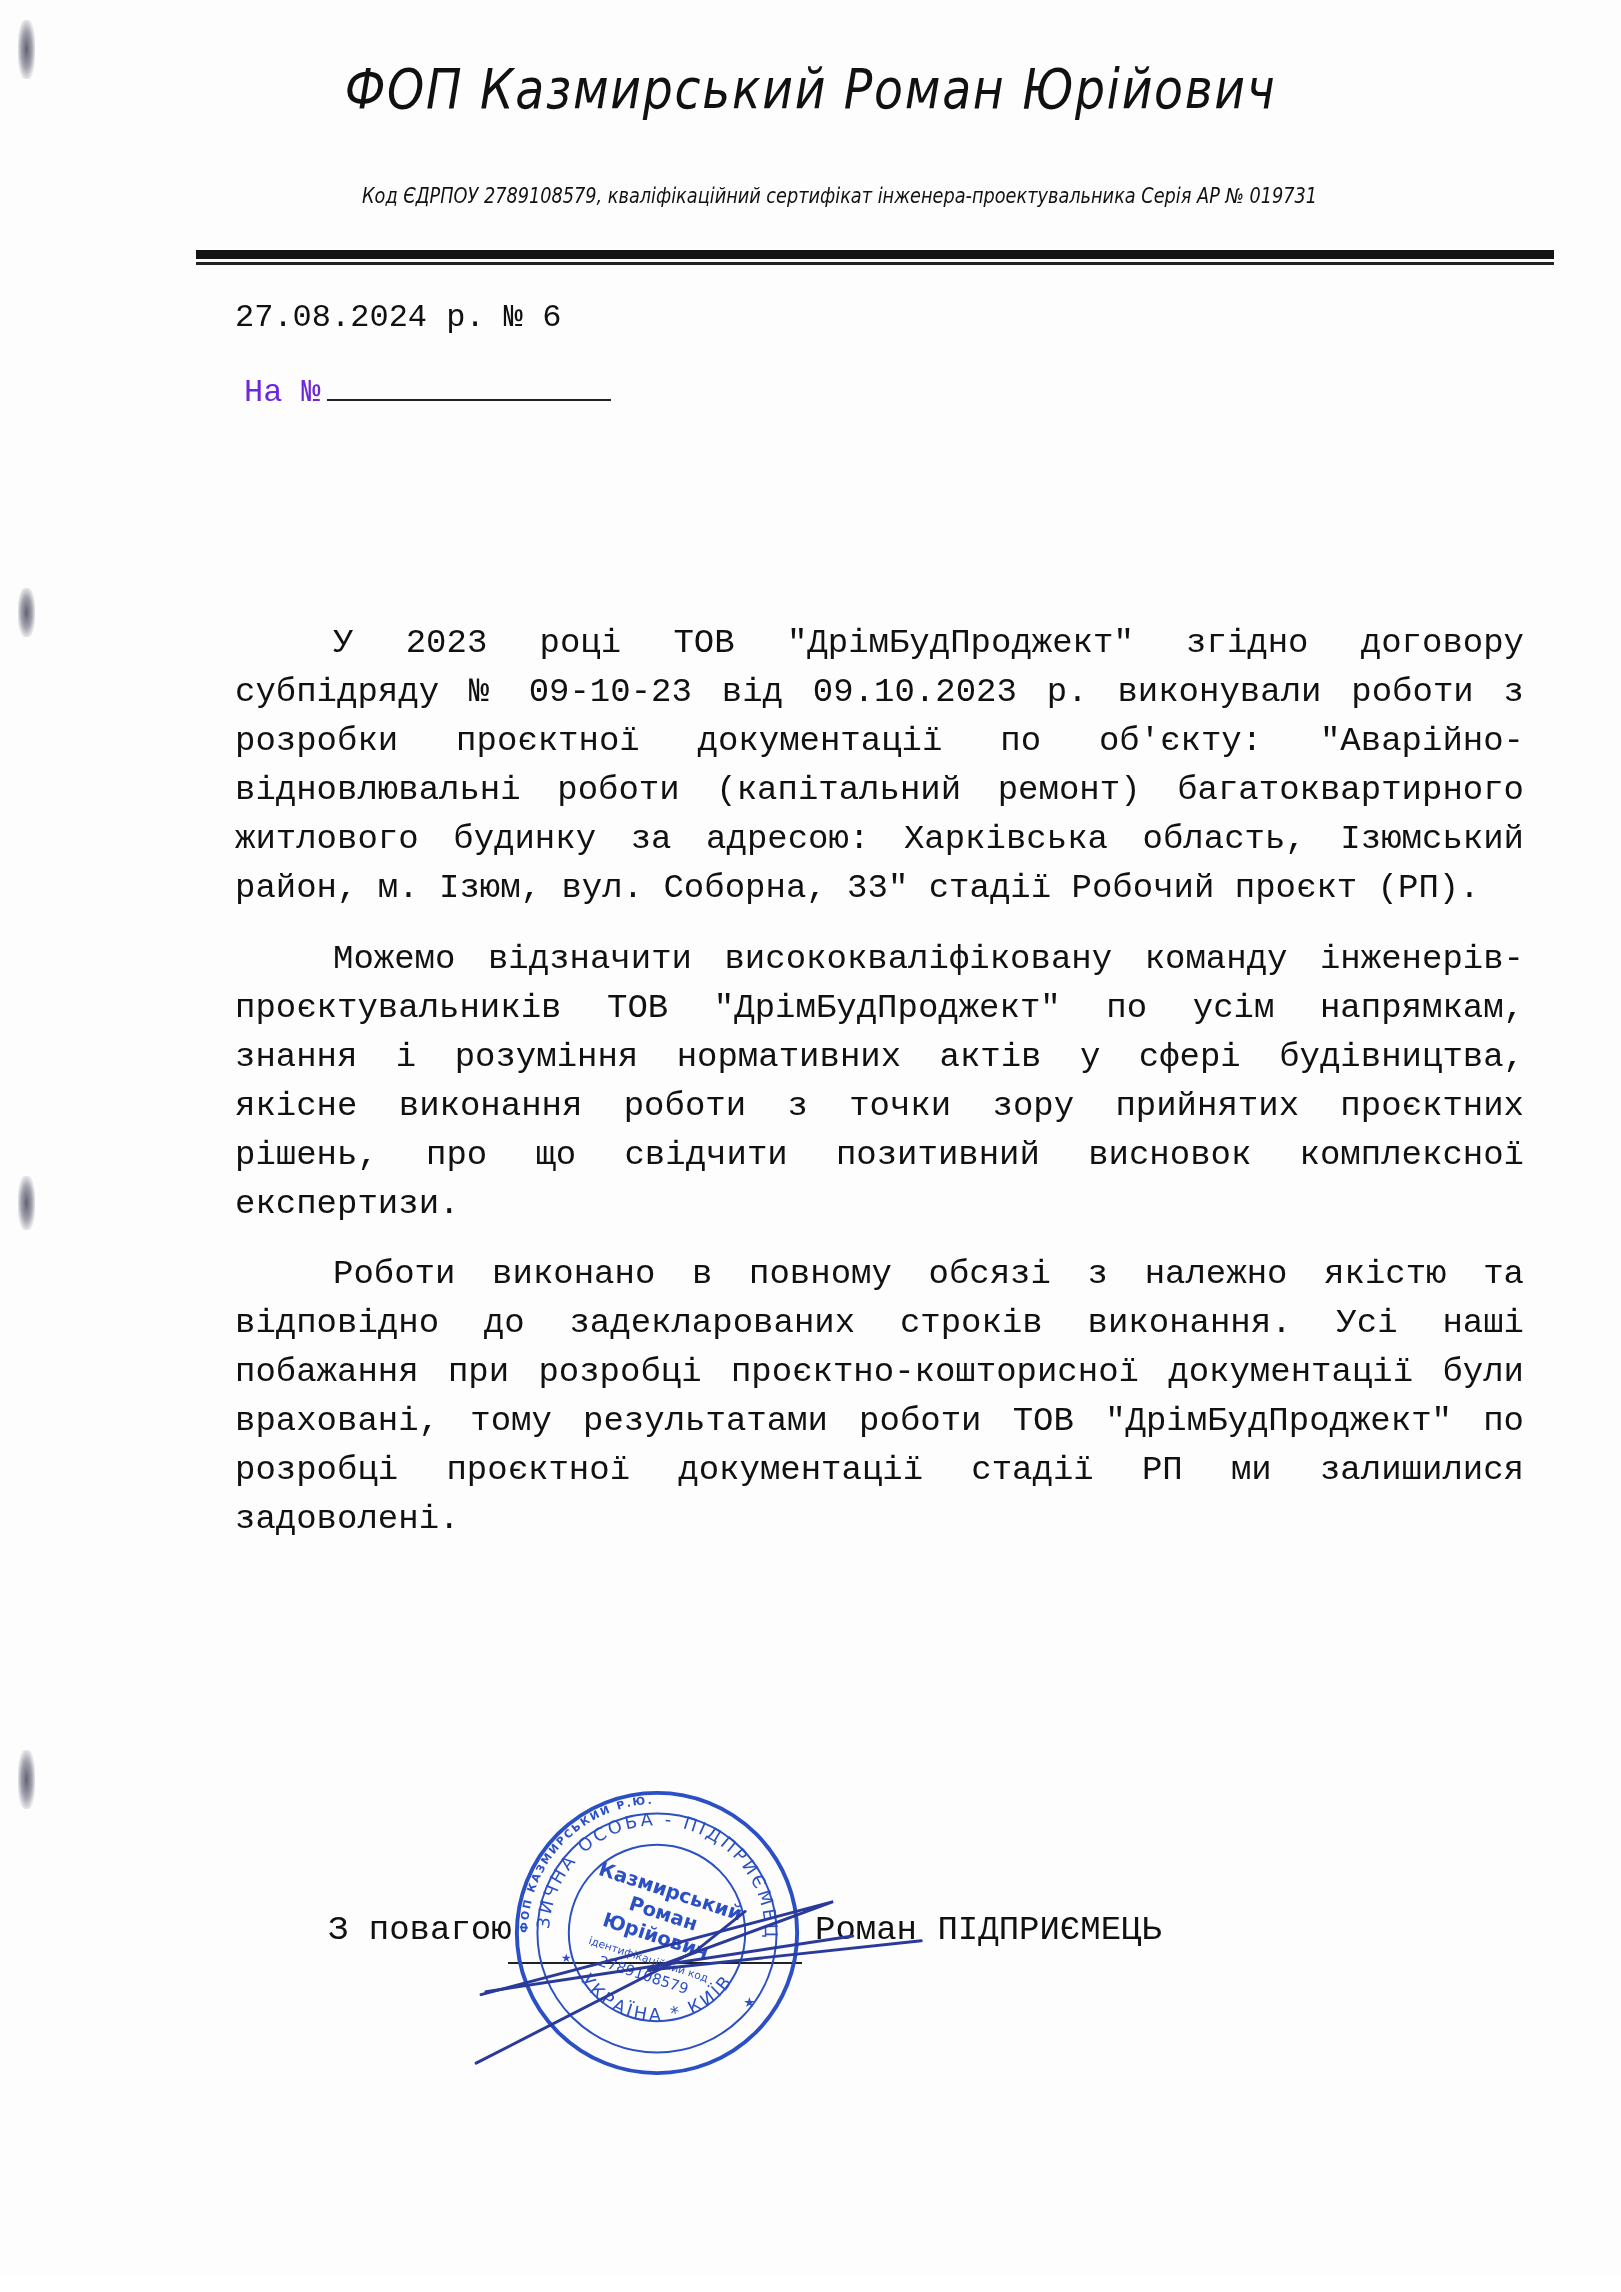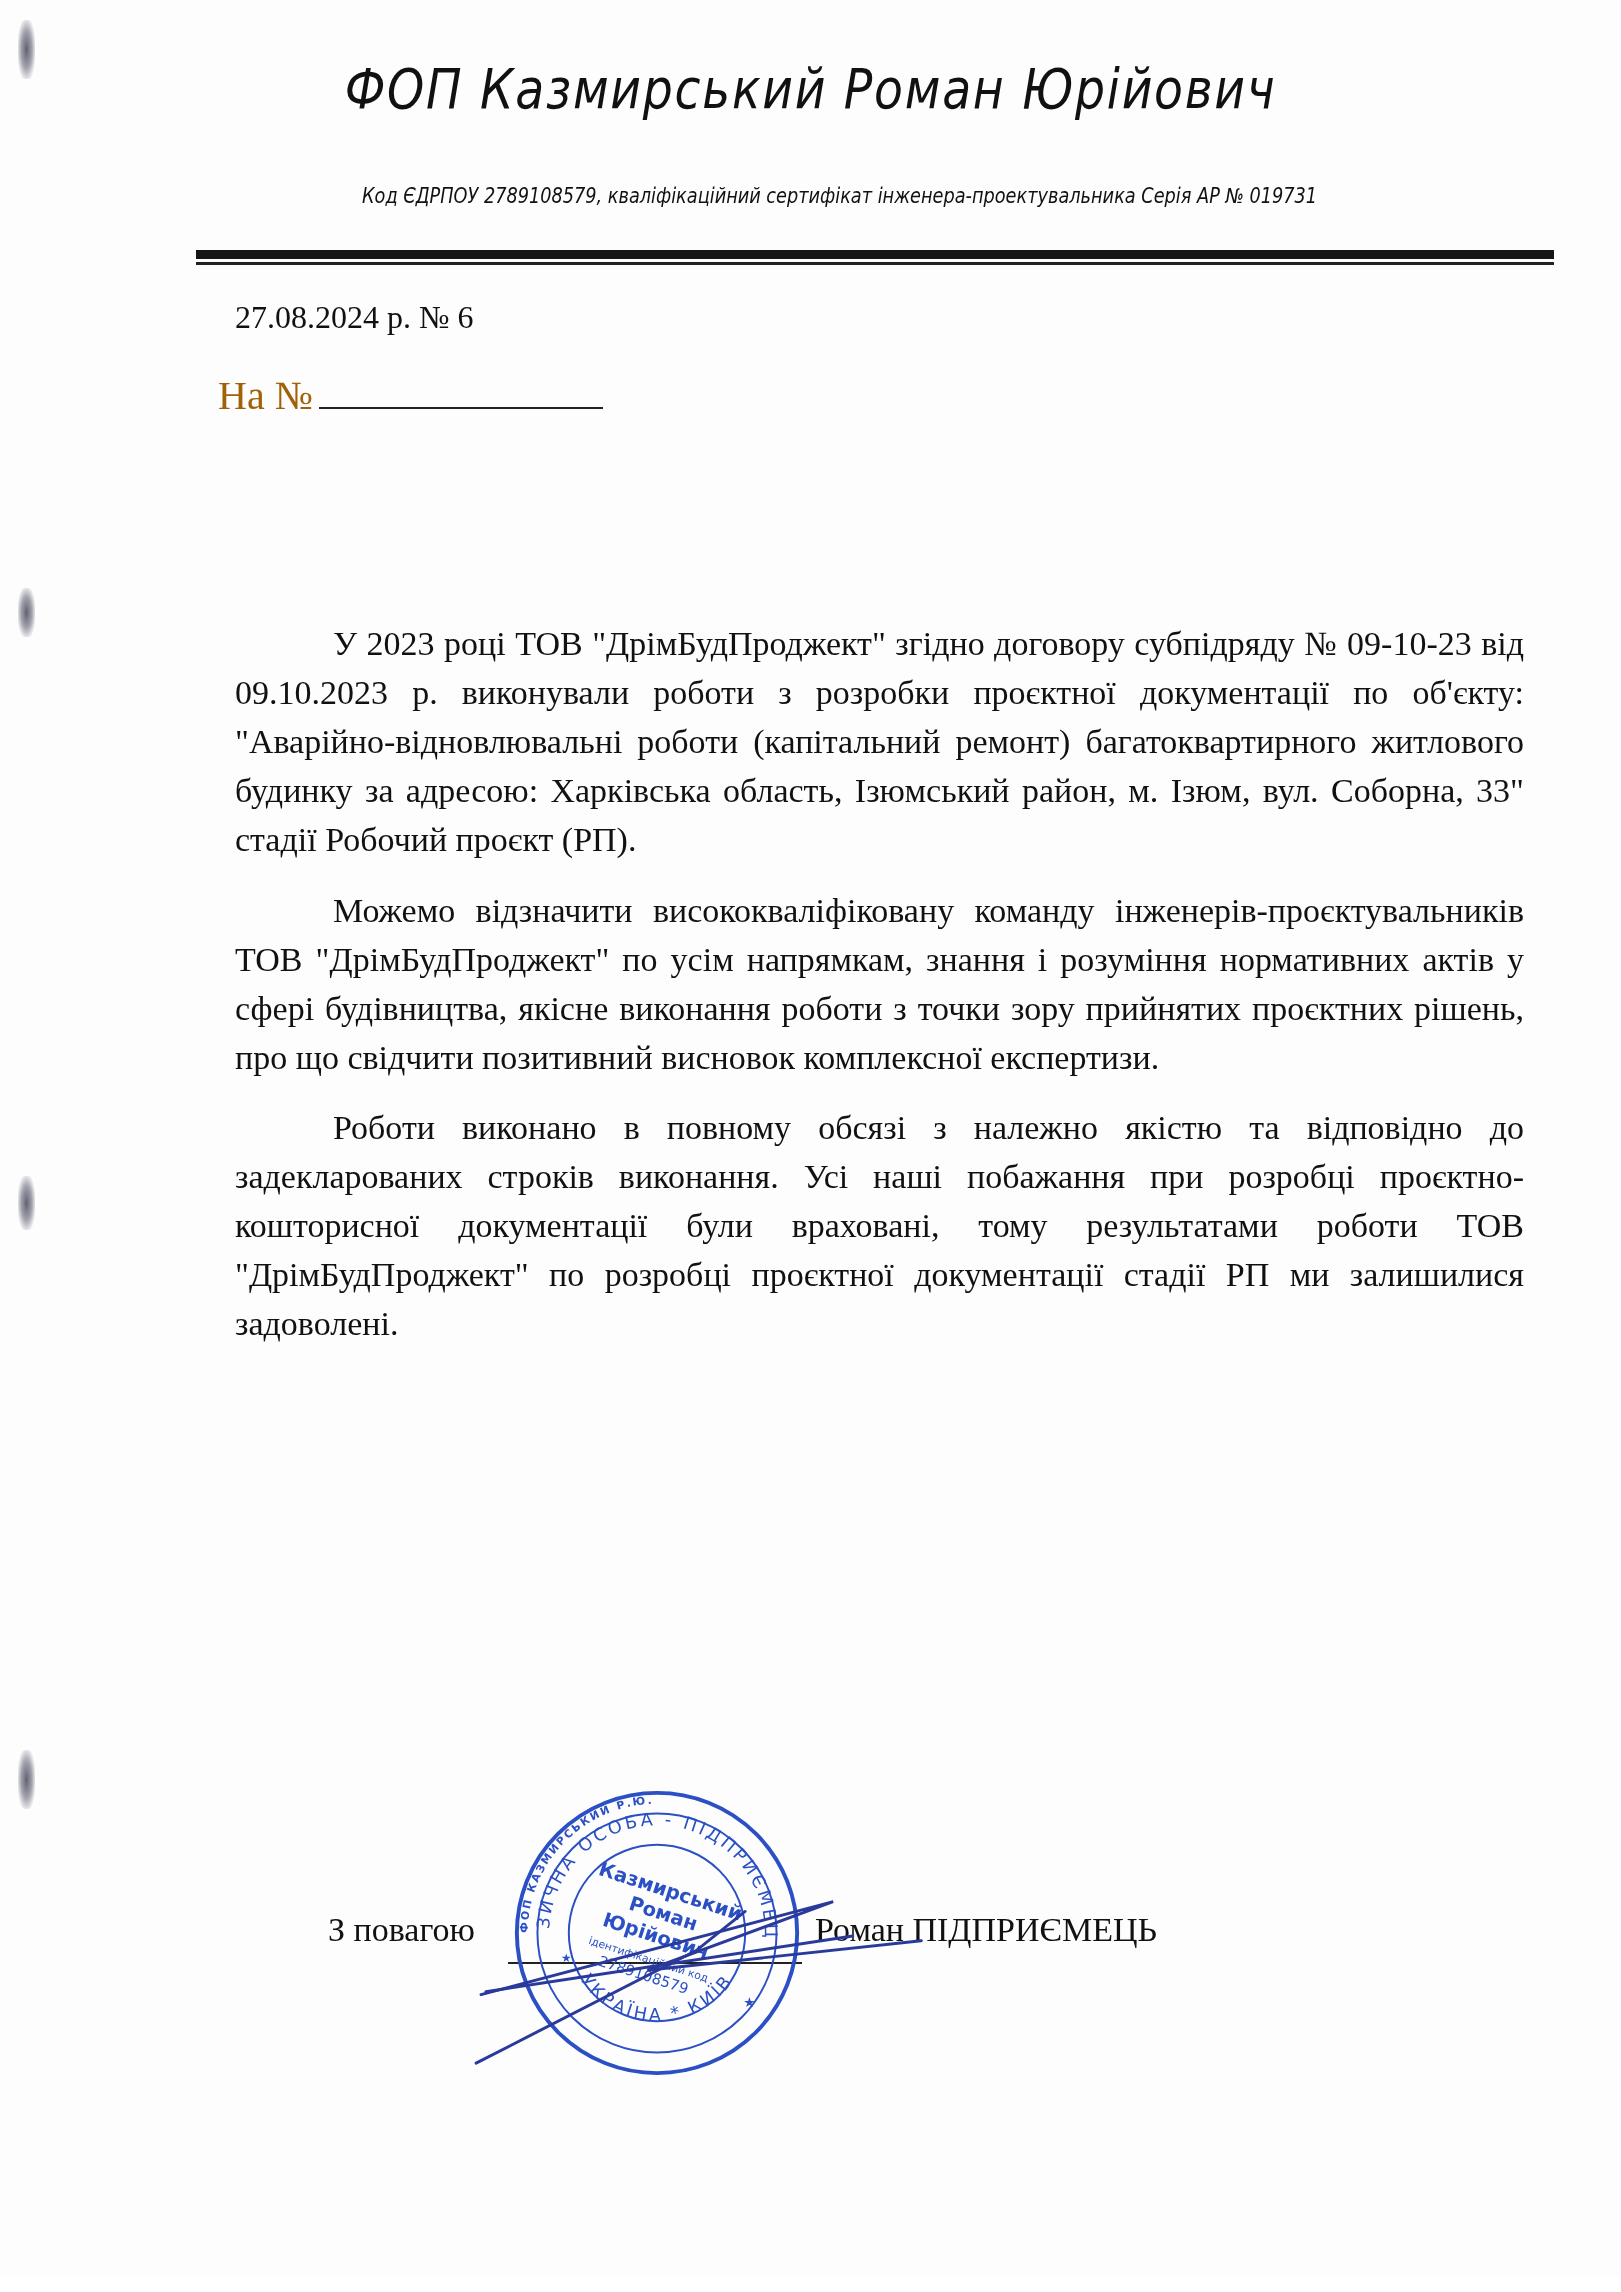--- a/index.html
+++ b/index.html
@@ -11,23 +11,23 @@
 
   .letterhead-title { position: absolute; left: 0; width: 1621px; top: 57px; text-align: center;
     font-family: "DejaVu Sans", sans-serif; font-style: italic; font-size: 55px; letter-spacing: 2px;
     transform: scaleX(0.86); transform-origin: 811px 0; color: #111; }
   .letterhead-sub { position: absolute; left: 0; width: 1621px; top: 184px; text-align: center;
     font-family: "DejaVu Sans", sans-serif; font-style: italic; font-size: 20.6px;
     transform: translateX(29px) scaleX(0.86); transform-origin: 811px 0; color: #111; }
   .rule-thick { position: absolute; left: 196px; width: 1358px; top: 250px; height: 8.8px; background: #151515; }
   .rule-thin { position: absolute; left: 196px; width: 1358px; top: 262px; height: 2.9px; background: #222; }
 
-  .serif { font-family: Liberation Serif, serif; }
+  .serif { font-family: Liberation Mono, monospace; }
   .date-line { position: absolute; left: 235px; top: 299px; font-size: 32px; color: #111; }
-  .ref-line { position: absolute; left: 218px; top: 372px; font-size: 40px; color: #a16207; }
+  .ref-line { position: absolute; left: 244px; top: 372px; font-size: 32px; color: #6d28d9; }
   .ref-blank { display: inline-block; width: 284px; border-bottom: 2px solid #222; height: 27.4px; vertical-align: baseline; margin-left: 5.9px; }
 
   .doc-heading { position: absolute; left: 0; width: 1621px; top: 554px; text-align: center;
     font-size: 35px; font-weight: bold; color: #111; }
 
   .body { position: absolute; left: 235px; width: 1289px; top: 619px; font-size: 34px; line-height: 49px; color: #111; }
   .body p { margin: 0 0 21.6px 0; text-align: justify; text-indent: 98px; }
 
   .sign-row { position: absolute; top: 1911px; left: 0; width: 1621px; font-size: 34px; color: #111; }
   .sign-greeting { position: absolute; left: 328px; top: 0; }

